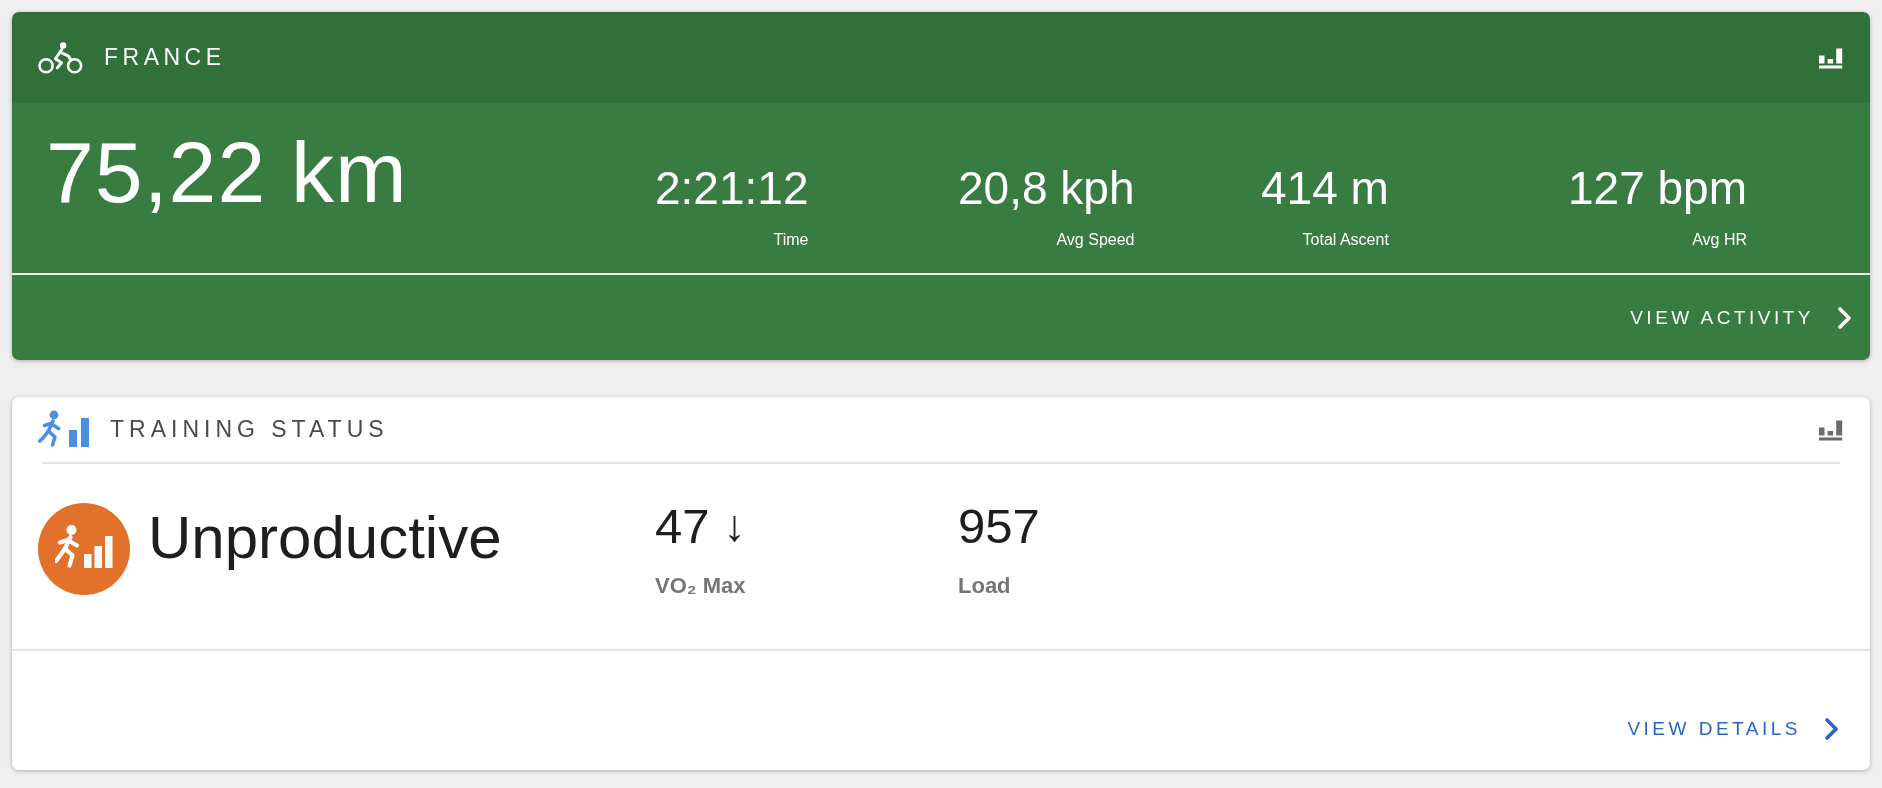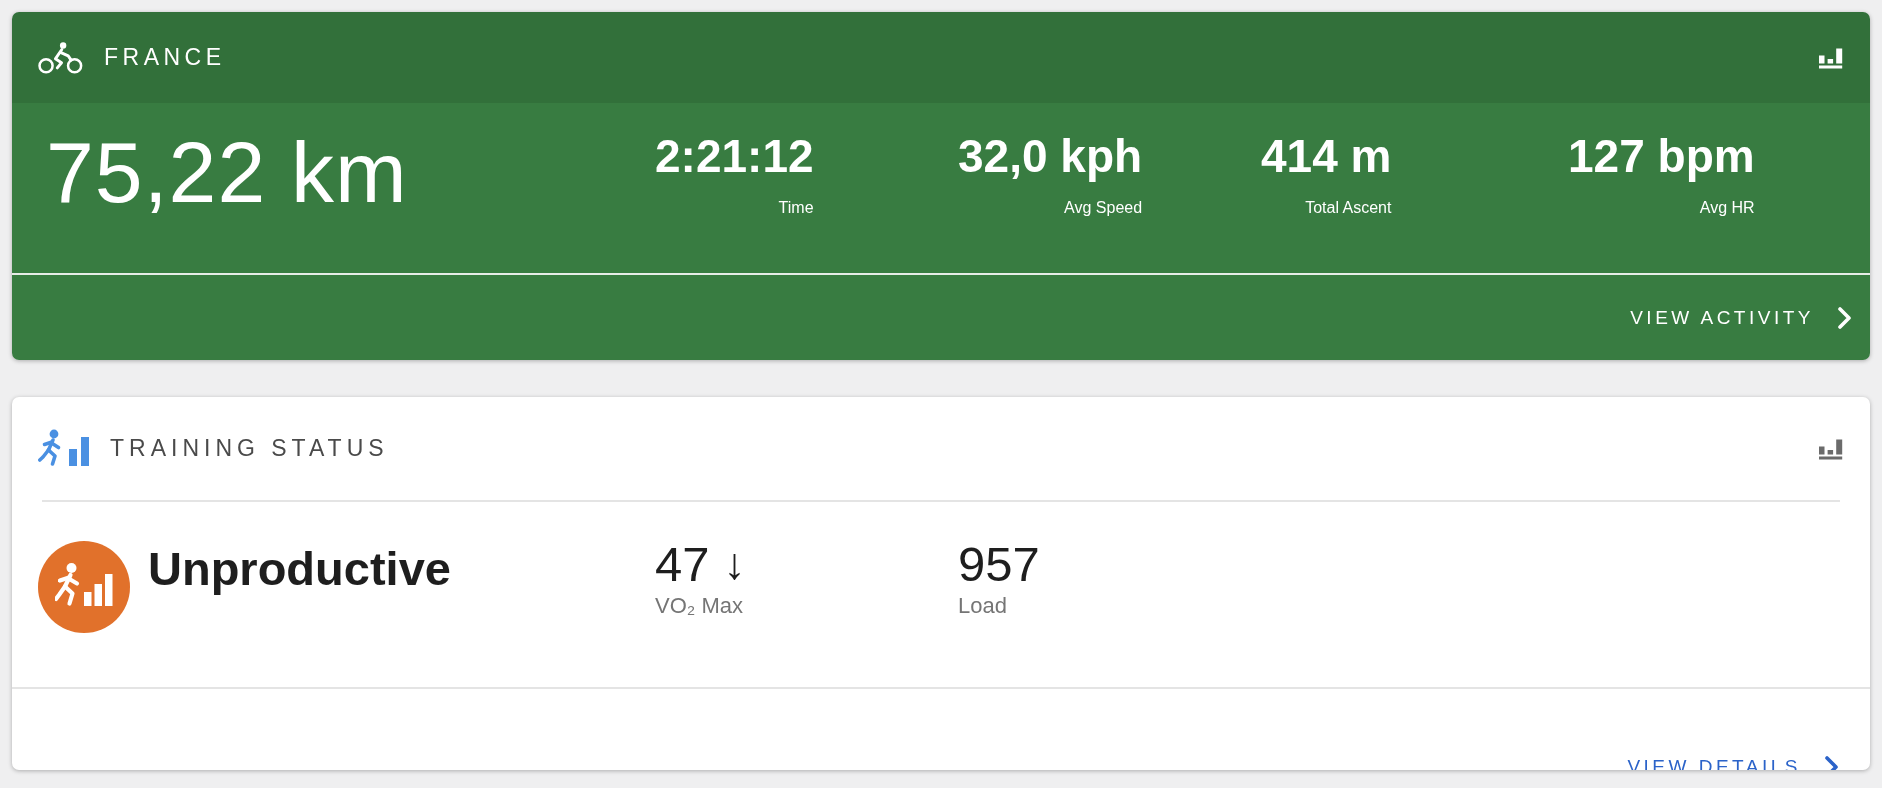--- a/index.html
+++ b/index.html
@@ -21,44 +21,44 @@
   .card-activity{top:12px;height:348px;}
   .act-header{height:91px;background:var(--green-header);display:flex;align-items:center;
               padding:0 26px;color:#fff;}
   .act-title{font-size:23px;letter-spacing:4.5px;margin-left:20px;font-weight:400;}
   .spacer{flex:1;}
   .act-body{height:170px;background:var(--green-body);position:relative;color:#fff;text-align:right;}
   .primary-value{position:absolute;left:34px;top:26px;font-size:86px;font-weight:300;
                  line-height:1;letter-spacing:1px;}
   .stat{position:absolute;top:30px;}
   .stat.c1{left:643px;} .stat.c2{left:946px;} .stat.c3{left:1249px;} .stat.c4{left:1556px;}
-  .stat-value{font-size:46px;font-weight:700;line-height:1;}
+  .stat-value{font-size:46px;font-weight:400;line-height:1;margin-top:32px;}
   .stat-label{font-size:16px;margin-top:20px;font-weight:400;}
   .act-divider{height:2px;background:var(--green-divider);}
   .act-footer{height:85px;background:var(--green-body);display:flex;align-items:center;
               justify-content:flex-end;padding-right:19px;color:#fff;}
   .footer-link{display:flex;align-items:center;cursor:pointer;}
   .footer-link-text{font-size:19px;letter-spacing:3.5px;font-weight:400;}
   .footer-link .chev{margin-left:24px;}
   
   .card-training{top:397px;height:373px;background:#fff;}
-  .tr-header{height:103px;display:flex;align-items:center;padding:0 26px;color:var(--title-gray);}
+  .tr-header{height:65px;display:flex;align-items:center;padding:0 26px;color:var(--title-gray);}
   .tr-title{font-size:23px;letter-spacing:5px;margin-left:14px;font-weight:400;}
   .tr-hr-inset{height:2px;background:var(--white-divider);margin:0 30px;}
   .tr-body{height:185px;position:relative;}
   .badge{position:absolute;left:26px;top:39px;width:92px;height:92px;border-radius:50%;
          background:var(--badge-orange);display:flex;align-items:center;justify-content:center;}
   .status-block{position:absolute;left:136px;top:42px;}
-  .status-title{font-size:47px;color:var(--text-dark);line-height:1.05;font-weight:700;}
+  .status-title{font-size:60px;color:var(--text-dark);line-height:1.05;font-weight:400;}
   .status-sub{font-size:23px;color:var(--text-gray);margin-top:8px;}
   .t-stat{position:absolute;top:38px;}
   .t-stat.c1{left:643px;} .t-stat.c2{left:946px;} .t-stat.c3{left:1249px;}
   .t-value{font-size:49px;font-weight:300;color:var(--text-dark);line-height:1;display:flex;align-items:flex-start;}
   .t-trend{font-size:44px;margin-left:14px;line-height:1.1;}
-  .t-label{font-size:22px;color:var(--text-gray);margin-top:4px;}
+  .t-label{font-size:22px;color:var(--text-gray);margin-top:22px;font-weight:bold;}
   .tr-hr-full{height:2px;background:var(--white-divider);}
   .tr-footer{height:89px;display:flex;align-items:flex-end;justify-content:flex-end;
              padding-right:32px;color:var(--link-blue);}
 </style>
 </head>
 <body>
 
 <div class="card card-activity">
   <div class="act-header">
     <svg width="46" height="32" viewBox="0 0 34 24">
@@ -83,21 +83,21 @@
   </div>
 
   <div class="act-body">
     <div class="primary-value">75,22 km</div>
 
     <div class="stat c1">
       <div class="stat-value">2:21:12</div>
       <div class="stat-label">Time</div>
     </div>
     <div class="stat c2">
-      <div class="stat-value">32,0 kph</div>
+      <div class="stat-value">20,8 kph</div>
       <div class="stat-label">Avg Speed</div>
     </div>
     <div class="stat c3">
       <div class="stat-value">414 m</div>
       <div class="stat-label">Total Ascent</div>
     </div>
     <div class="stat c4">
       <div class="stat-value">127 bpm</div>
       <div class="stat-label">Avg HR</div>
     </div>

